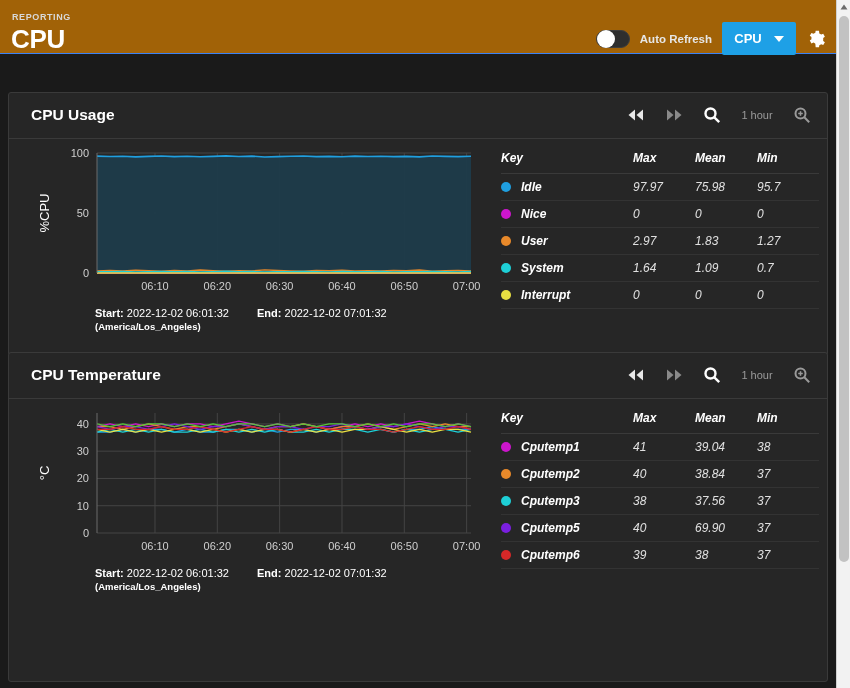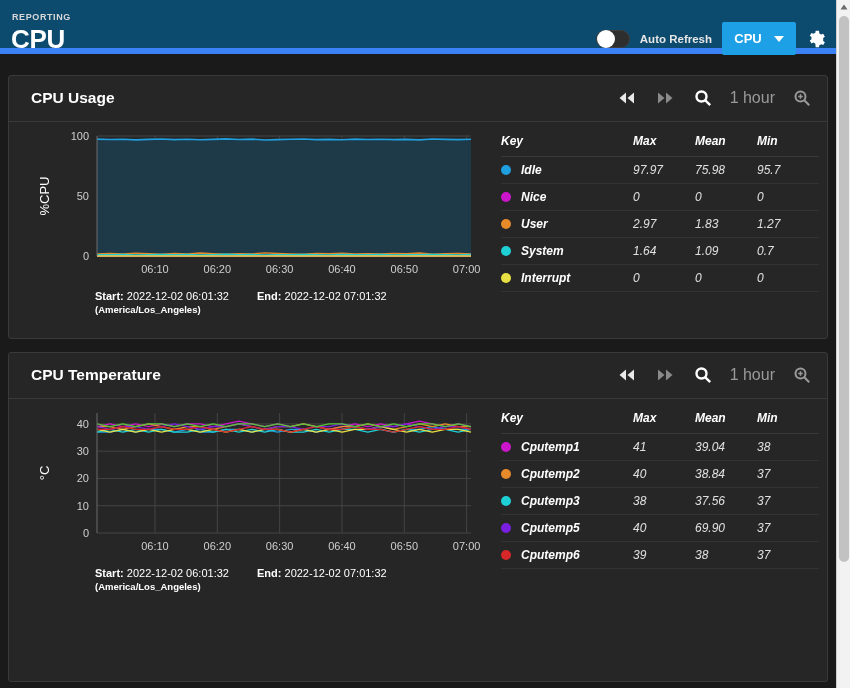--- a/index.html
+++ b/index.html
@@ -7,22 +7,22 @@
     width: 850px; height: 688px;
     background: #1a1a1a;
     font-family: "Liberation Sans", sans-serif;
     overflow: hidden;
   }
   #app { position: relative; width: 850px; height: 688px; background: #1a1a1a; }
 
   
   .topbar {
     position: absolute; left: 0; top: 0; width: 836px; height: 54px;
-    background: #0c4a6e;
-    border-bottom: 6px solid #3b82f6;
+    background: #a16207;
+    border-bottom: 1px solid #3b82f6;
   }
   .crumb {
     position: absolute; left: 12px; top: 12px;
     font-size: 9px; font-weight: bold; letter-spacing: 0.6px;
     color: #d8d8d8; text-transform: uppercase;
   }
   .page-title {
     position: absolute; left: 11px; top: 24px;
     font-size: 26px; font-weight: bold; color: #ffffff; letter-spacing: -0.3px;
   }
@@ -52,38 +52,38 @@
     border-right: 5px solid transparent; border-top: 6px solid #ffffff;
   }
   .gear { width: 20px; height: 20px; cursor: pointer; }
 
   
   .panel {
     position: absolute; left: 8px; width: 820px;
     background: #262626;
     border: 1px solid #3a3a3a; border-radius: 3px;
   }
-  #panel-cpu-usage { top: 75px; height: 264px; }
+  #panel-cpu-usage { top: 92px; height: 264px; }
   #panel-cpu-temp  { top: 352px; height: 330px; }
 
   .panel-head {
     position: relative; height: 46px;
     border-bottom: 1px solid #3a3a3a;
   }
   .panel-title {
     position: absolute; left: 22px; top: 13px;
     font-size: 15.5px; font-weight: bold; color: #ffffff;
   }
   .panel-tools {
     position: absolute; right: 14px; top: 10px;
     display: flex; align-items: center; gap: 16px;
   }
   .tool { cursor: pointer; display: flex; align-items: center; justify-content: center;
           width: 22px; height: 24px; }
-  .range-label { font-size: 16px; color: #9a9a9a; min-width: 36px; text-align: center; }
+  .range-label { font-size: 11px; color: #9a9a9a; min-width: 36px; text-align: center; }
 
   .panel-body { position: relative; }
 
   
   .chart-wrap { position: absolute; left: 14px; top: 6px; }
   .chart-svg { display: block; }
   .time-note {
     position: absolute; font-size: 11px; color: #ffffff;
   }
   .time-note b { font-weight: bold; }

